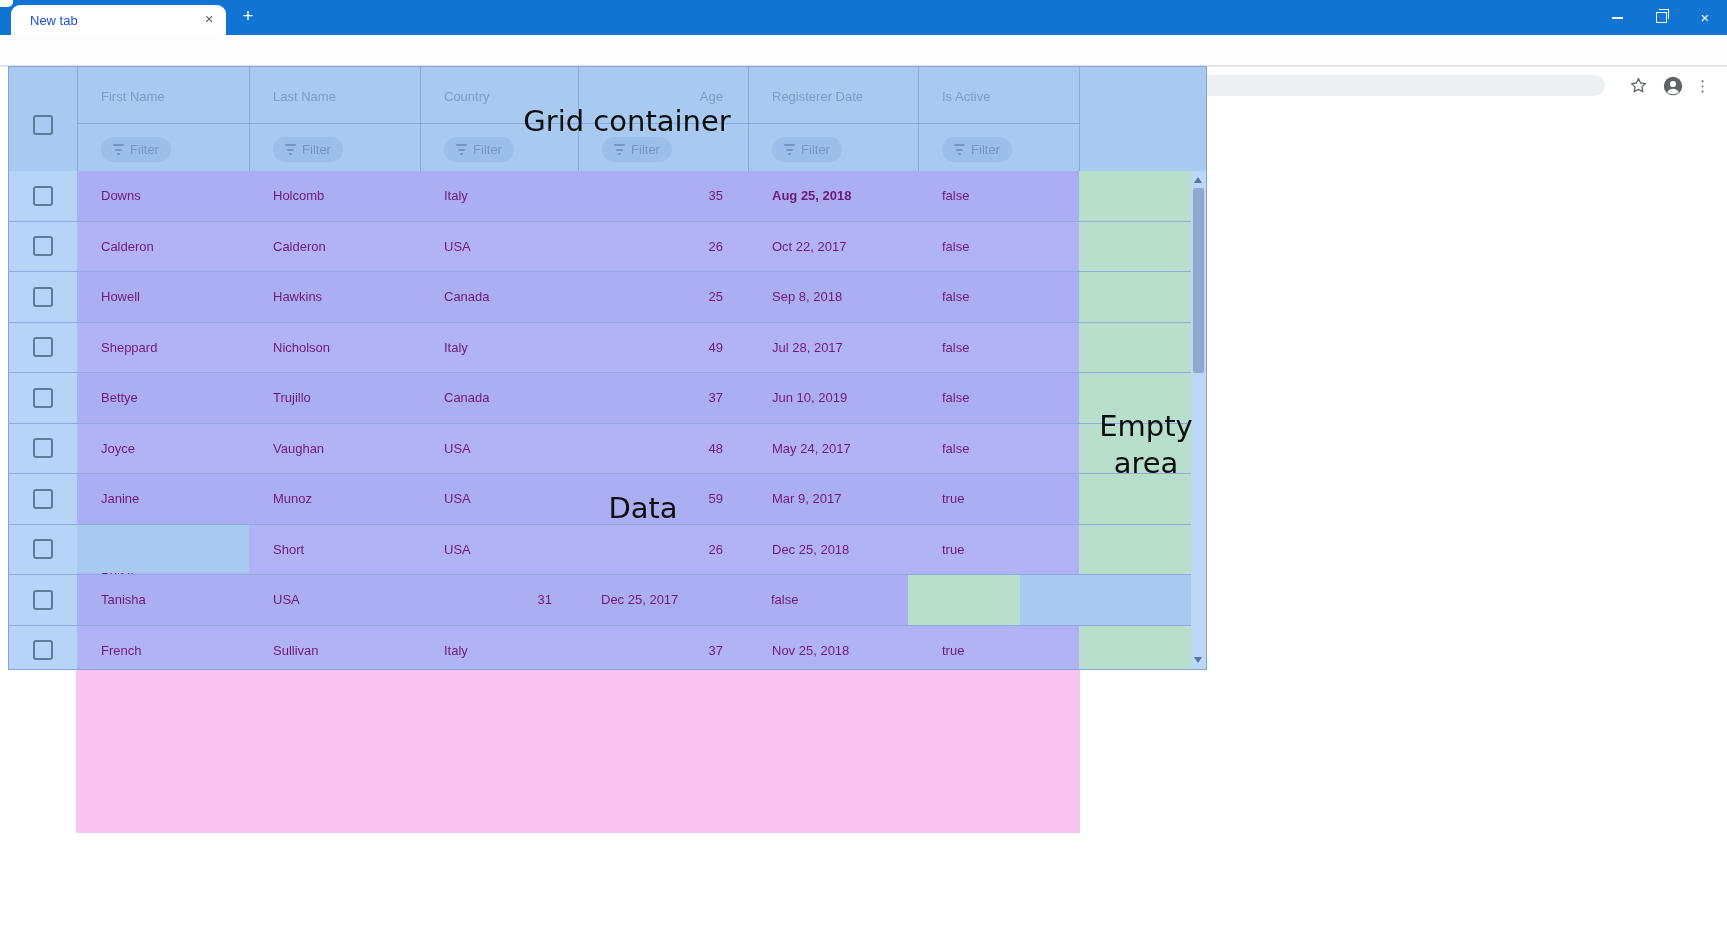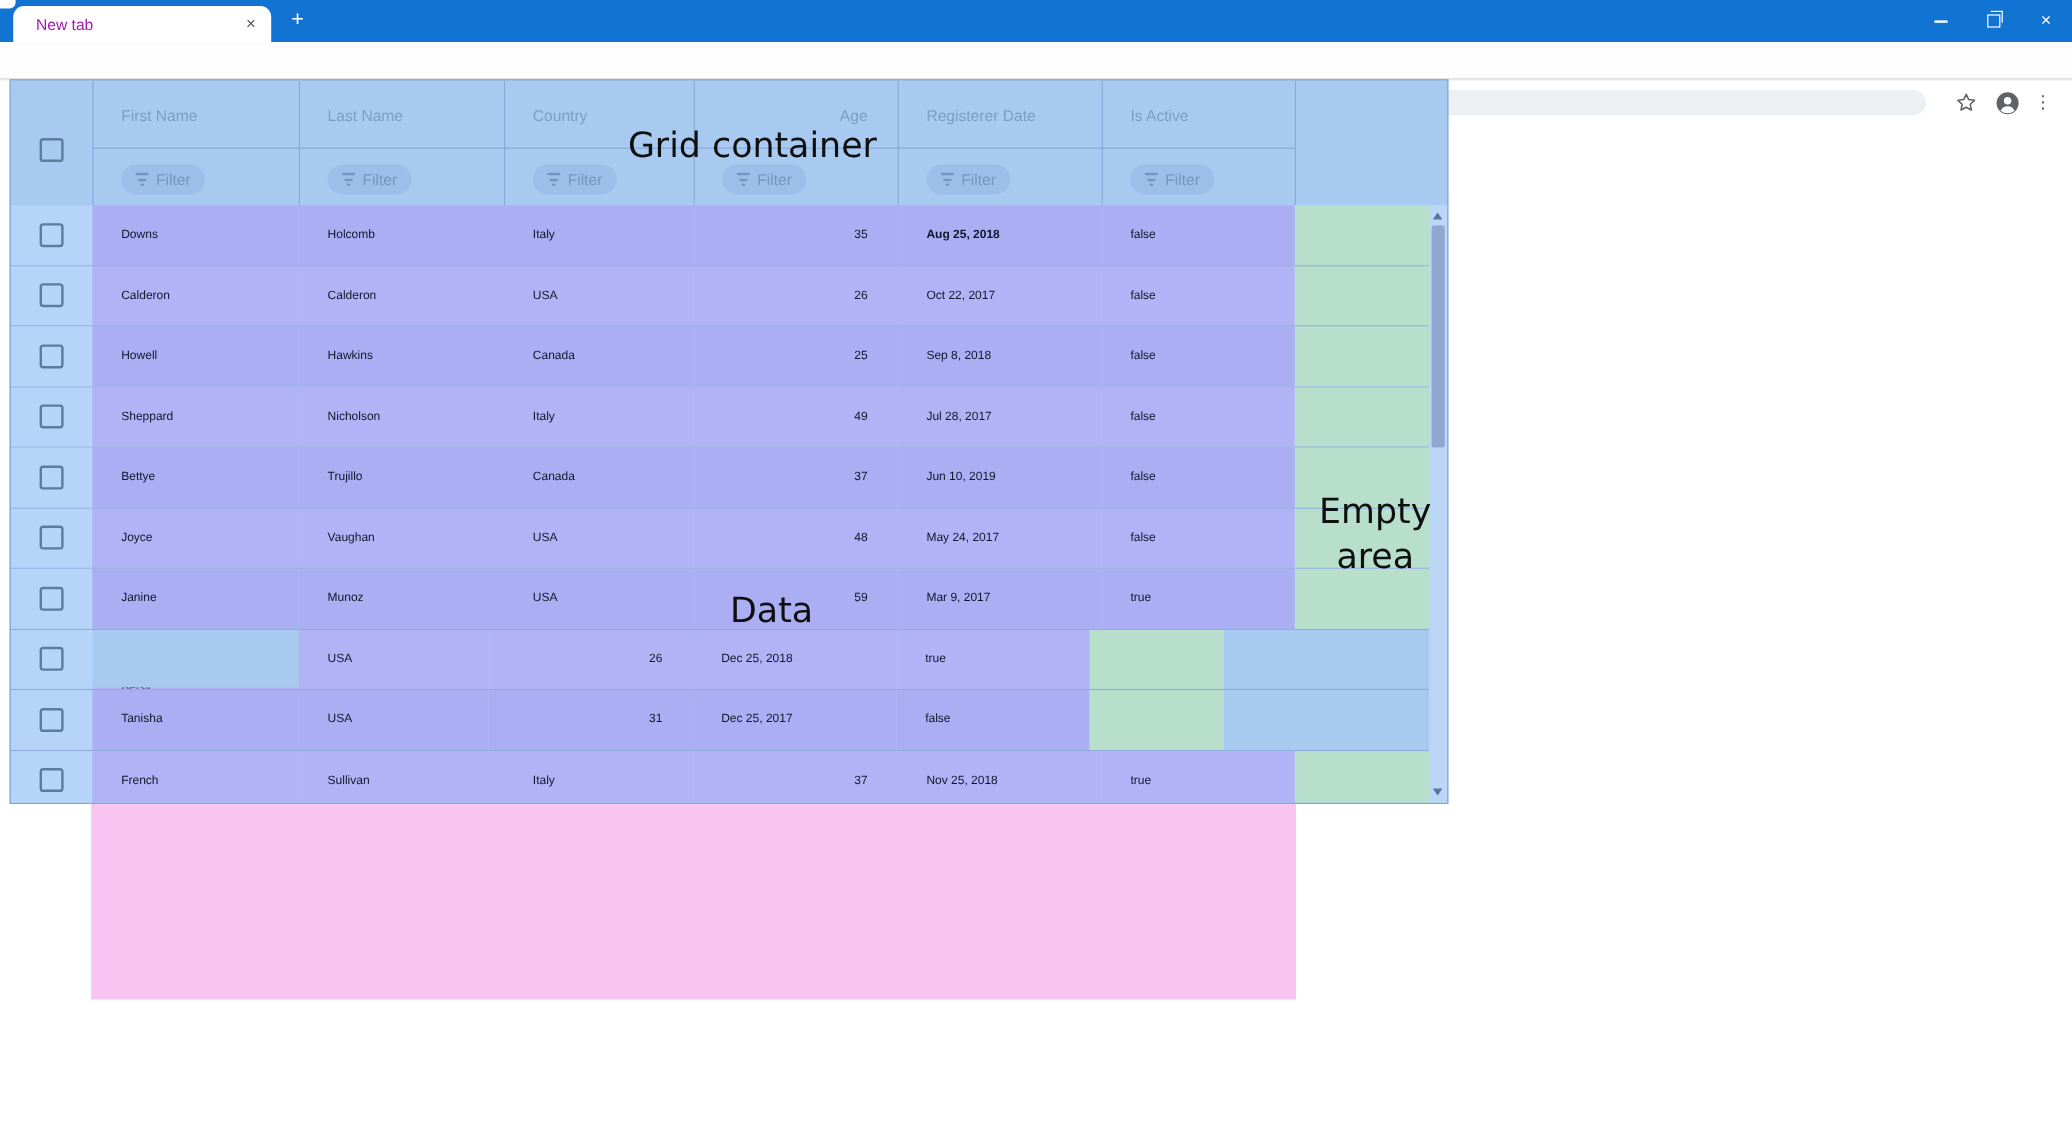--- a/index.html
+++ b/index.html
@@ -5,21 +5,21 @@
   html,body{margin:0;padding:0;}
   body{
     width:1727px;height:941px;position:relative;overflow:hidden;
     background:#ffffff;font-family:"Liberation Sans",sans-serif;
     -webkit-font-smoothing:antialiased;
   }
   
   .titlebar{position:absolute;left:0;top:0;width:1727px;height:35px;background:#1173d2;}
   .corner-notch{position:absolute;left:0;top:0;width:13px;height:7px;background:#ffffff;border-bottom-right-radius:5px;}
   .tab{position:absolute;left:11px;top:5px;width:215px;height:30px;background:#ffffff;border-radius:9px 9px 0 0;}
-  .tab-title{position:absolute;left:19px;top:8px;font-size:13px;color:#a21caf;}
+  .tab-title{position:absolute;left:19px;top:8px;font-size:13px;color:#1d4ed8;}
   .tab-close{position:absolute;right:9px;top:7px;width:16px;height:16px;line-height:15px;text-align:center;
     font-size:14px;color:#55585c;border-radius:8px;}
   .new-tab-btn{position:absolute;left:239px;top:8px;width:18px;height:18px;line-height:17px;text-align:center;
     color:#ffffff;font-size:18px;font-weight:400;}
   .win-controls{position:absolute;right:0;top:0;height:35px;display:flex;}
   .win-btn{width:44px;height:35px;display:flex;align-items:center;justify-content:center;color:#ffffff;}
   .glyph-min{width:11px;height:2px;background:#ffffff;}
   .glyph-restore{position:relative;width:9px;height:9px;border:1.4px solid #ffffff;background:transparent;}
   .glyph-restore:before{content:"";position:absolute;left:2px;top:-4.5px;width:9px;height:9px;border-top:1.4px solid #fff;border-right:1.4px solid #fff;}
   .glyph-close{font-size:15px;line-height:15px;}
@@ -40,21 +40,21 @@
   .funnel i{display:block;height:2px;background:#7795c3;border-radius:1px;}
   .funnel i:nth-child(1){width:11px;} .funnel i:nth-child(2){width:7px;} .funnel i:nth-child(3){width:3px;}
   .vline{position:absolute;top:0;height:104px;width:1px;background:rgba(103,133,188,0.45);}
   .hdiv{position:absolute;top:56px;left:68px;width:1002px;height:1px;background:rgba(103,133,188,0.45);}
   .cb{width:20px;height:20px;box-sizing:border-box;border:2px solid #5d7b9b;border-radius:3px;background:transparent;}
   .hdr-cb{position:absolute;left:24px;top:48px;}
   .body{position:absolute;left:0;top:104px;width:1182px;height:498px;overflow:hidden;}
   .row{display:flex;height:50.5px;box-sizing:border-box;border-bottom:1px solid rgba(88,93,168,0.28);}
   .cell-cb{width:68px;flex:none;display:flex;align-items:center;justify-content:center;}
   .cell{flex:none;display:flex;align-items:center;box-sizing:border-box;padding-left:24px;
-    font-size:10px;color:#0f172a;white-space:nowrap;overflow:hidden;}
+    font-size:13px;color:#701a75;white-space:nowrap;overflow:hidden;}
   .cell.right{justify-content:flex-end;padding-left:0;padding-right:25px;}
   .cell-empty{width:112px;flex:none;}
   .scrollbar{position:absolute;left:1182px;top:104px;width:15px;height:498px;background:#bcd7f6;}
   .sb-up{position:absolute;left:3px;top:6px;width:0;height:0;border-left:4.5px solid transparent;
     border-right:4.5px solid transparent;border-bottom:6px solid #55779f;}
   .sb-down{position:absolute;left:3px;bottom:6px;width:0;height:0;border-left:4.5px solid transparent;
     border-right:4.5px solid transparent;border-top:6px solid #55779f;}
   .sb-thumb{position:absolute;left:2px;top:17px;width:11px;height:185px;background:#8ea8cf;border-radius:2px;}
   .pink-rect{position:absolute;left:76px;top:670px;width:1004px;height:163px;}
   
@@ -269,20 +269,21 @@
         <div class="cell right" style="width: 170px; background: rgb(172, 174, 244);">59</div>
         <div class="cell" style="width: 170px; background: rgb(172, 174, 244);">Mar 9, 2017</div>
         <div class="cell" style="width: 161px; background: rgb(172, 174, 244);">true</div>
         <div class="cell-empty" style="background: rgb(183, 223, 204);"></div>
       </div>
       <div class="row">
         <div class="cell-cb" style="background: rgb(182, 212, 247);">
           <div class="cb"></div>
         </div>
         <div class="cell" style="width: 172px; background: rgb(178, 179, 247); margin-top: 48px;">Betsy</div>
+        <div class="cell" style="width: 171px; background: rgb(178, 179, 247);">Short</div>
         <div class="cell" style="width: 158px; background: rgb(178, 179, 247);">USA</div>
         <div class="cell right" style="width: 170px; background: rgb(178, 179, 247);">26</div>
         <div class="cell" style="width: 170px; background: rgb(178, 179, 247);">Dec 25, 2018</div>
         <div class="cell" style="width: 161px; background: rgb(178, 179, 247);">true</div>
         <div class="cell-empty" style="background: rgb(183, 223, 204);"></div>
       </div>
       <div class="row">
         <div class="cell-cb" style="background: rgb(182, 212, 247);">
           <div class="cb"></div>
         </div>

